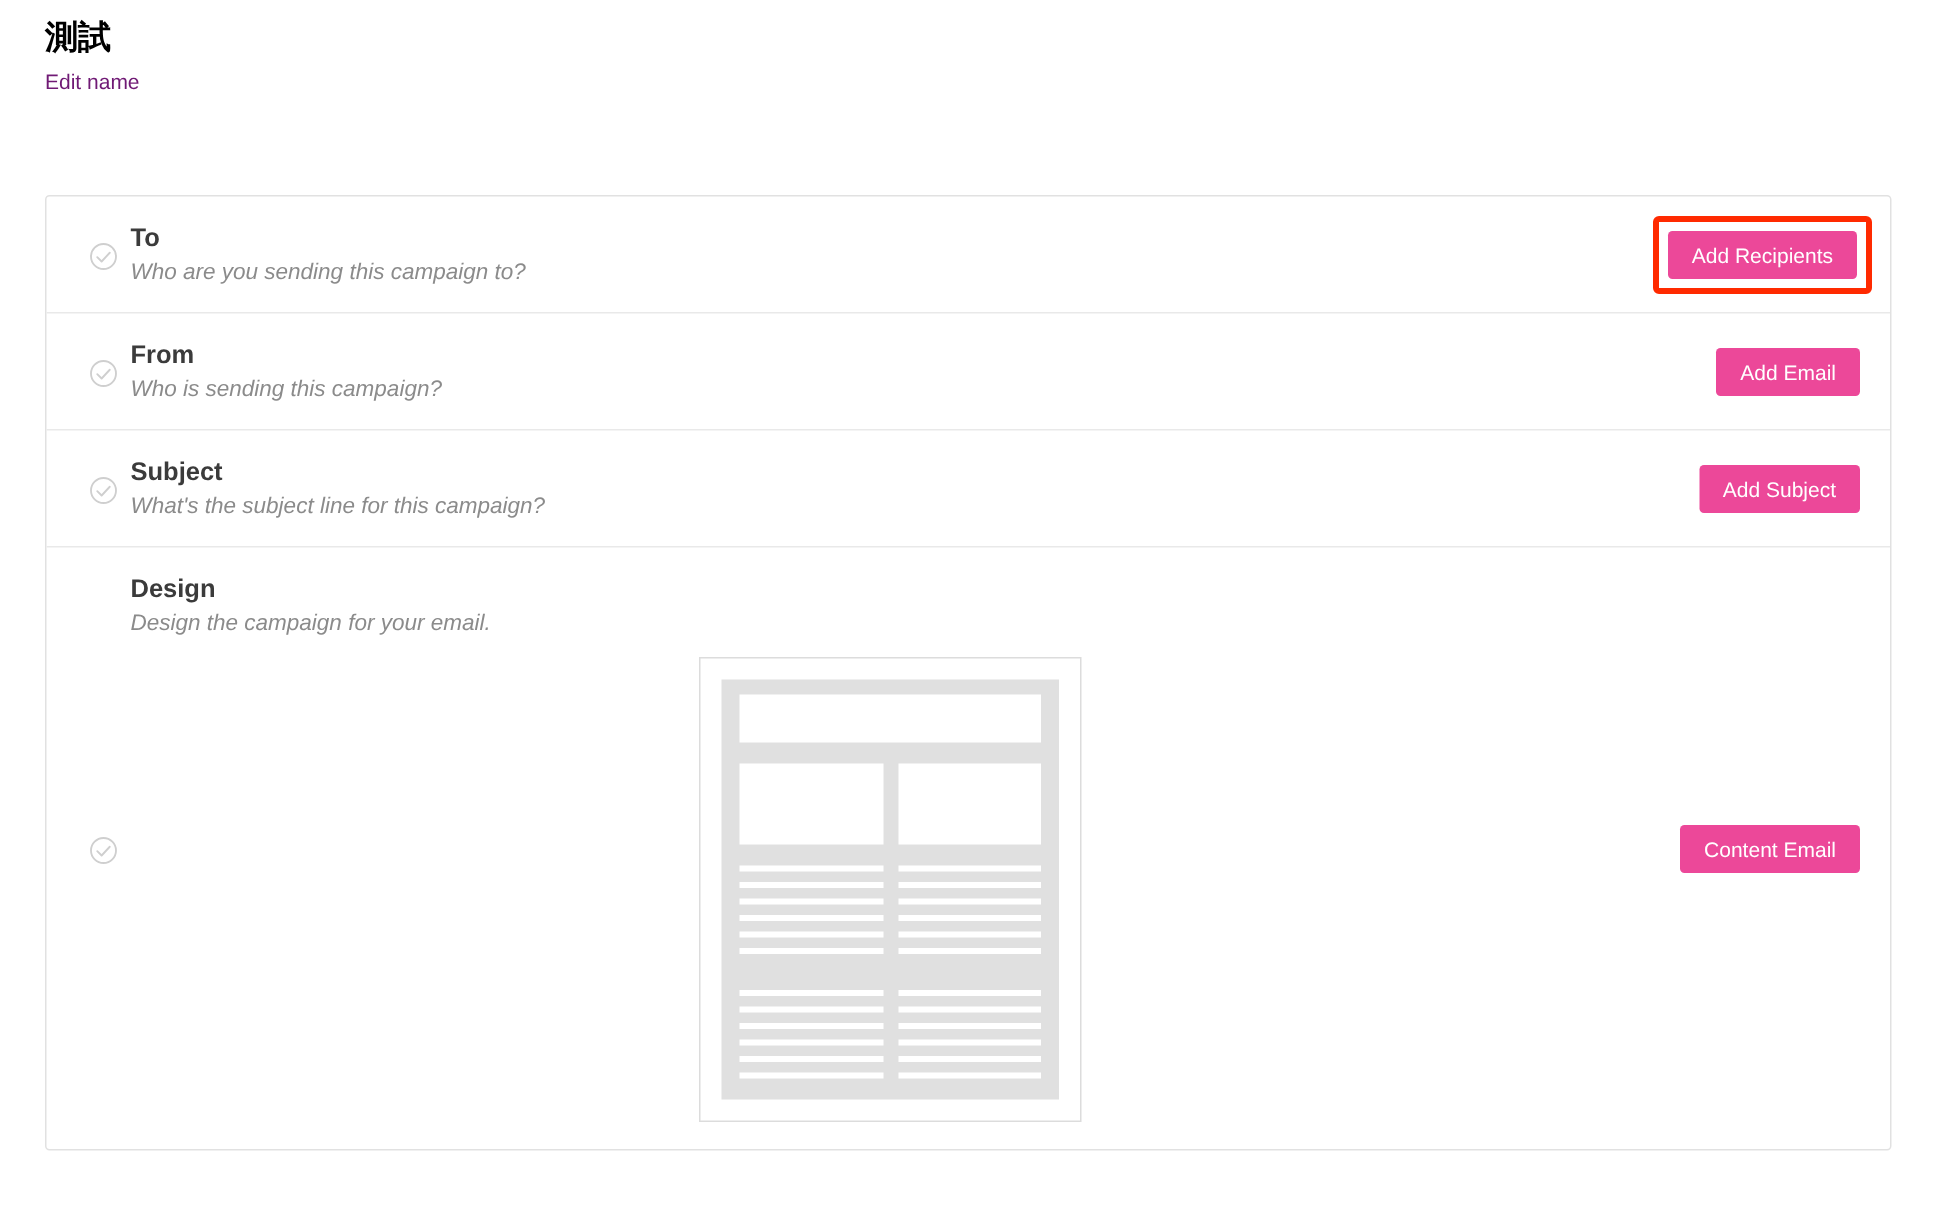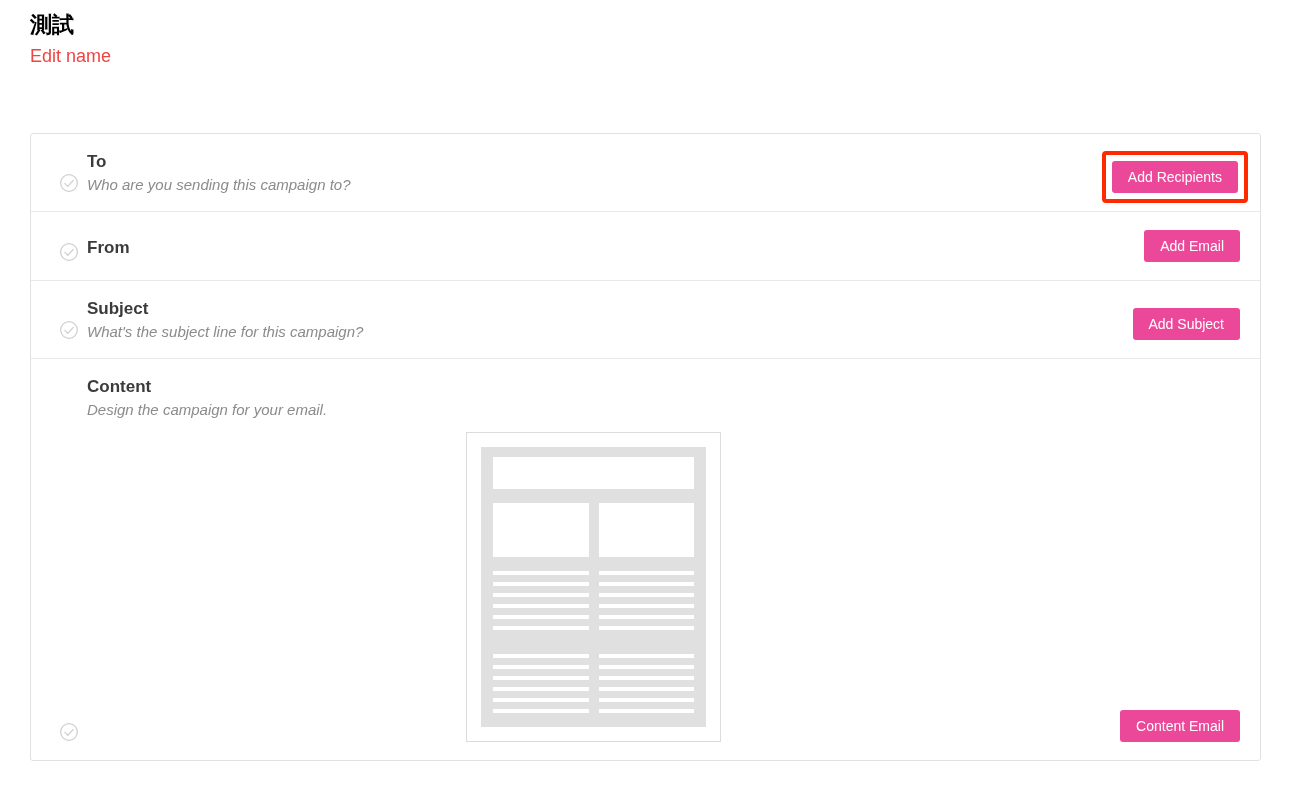--- a/index.html
+++ b/index.html
@@ -13,36 +13,36 @@
   .page {
     padding: 10px 30px 30px 30px;
   }
   .campaign-title {
     font-size: 22px;
     font-weight: 600;
     color: #000000;
     margin-bottom: 6px;
   }
   .edit-name {
-    font-size: 18px;
-    color: #ef4444;
+    font-size: 14px;
+    color: #701a75;
     text-decoration: none;
     cursor: pointer;
     display: inline-block;
   }
 
   .card {
     margin-top: 66px;
     border: 1px solid #e1e1e1;
     border-radius: 3px;
     background: #ffffff;
   }
   .section {
     display: flex;
-    align-items: flex-end;
+    align-items: center;
     padding: 18px 20px;
     border-bottom: 1px solid #e9e9e9;
   }
   .section:last-child { border-bottom: none; }
 
   .check-col {
     width: 36px;
     flex-shrink: 0;
     display: flex;
     justify-content: center;
@@ -189,20 +189,21 @@
 
     <div class="section">
       <div class="check-col">
         <svg class="check-icon" viewBox="0 0 24 24">
           <circle cx="12" cy="12" r="10"></circle>
           <path d="M7 12.5 L10.5 16 L17 9"></path>
         </svg>
       </div>
       <div class="body-col">
         <div class="section-title">From</div>
+        <div class="section-desc">Who is sending this campaign?</div>
       </div>
       <div class="action-col">
         <button class="btn">Add Email</button>
       </div>
     </div>
 
     <div class="section">
       <div class="check-col">
         <svg class="check-icon" viewBox="0 0 24 24">
           <circle cx="12" cy="12" r="10"></circle>
@@ -219,21 +220,21 @@
     </div>
 
     <div class="section">
       <div class="check-col">
         <svg class="check-icon" viewBox="0 0 24 24">
           <circle cx="12" cy="12" r="10"></circle>
           <path d="M7 12.5 L10.5 16 L17 9"></path>
         </svg>
       </div>
       <div class="body-col">
-        <div class="section-title">Content</div>
+        <div class="section-title">Design</div>
         <div class="section-desc">Design the campaign for your email.</div>
 
         <div class="preview-wrap">
           <div class="preview-frame">
             <div class="preview-inner">
               <div class="ph-block ph-hero"></div>
               <div class="ph-cols">
                 <div class="ph-col">
                   <div class="ph-img"></div>
                   <div class="ph-lines">

